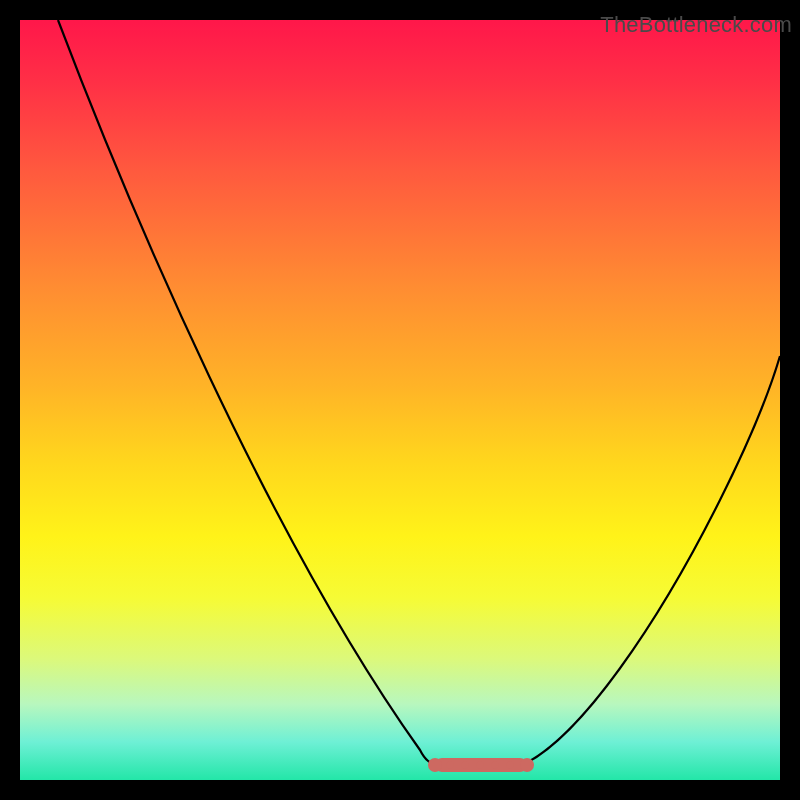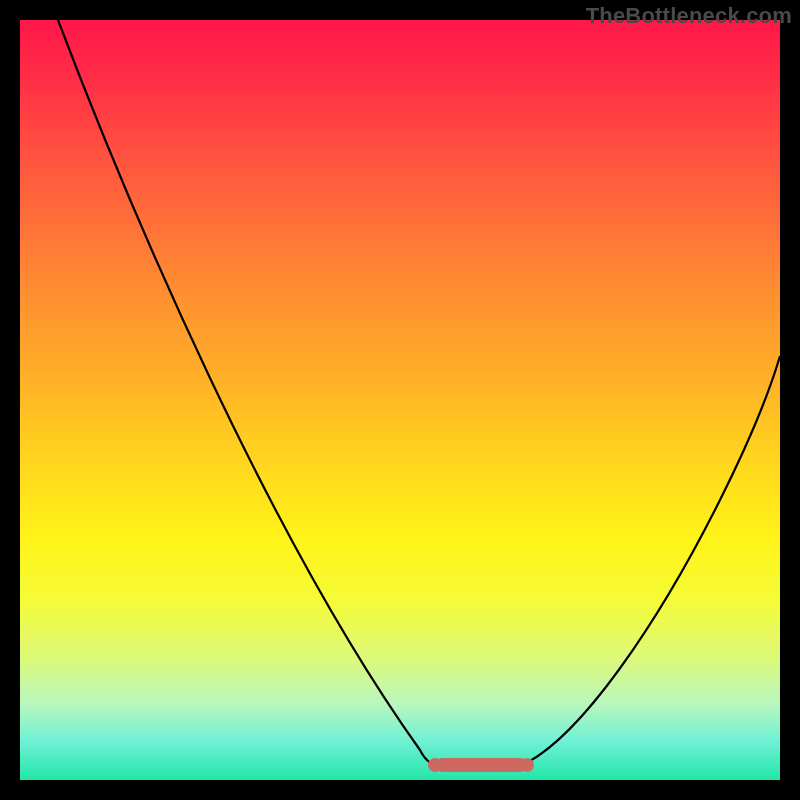--- a/index.html
+++ b/index.html
@@ -44,25 +44,25 @@
   svg.curves {
     position: absolute;
     left: 0;
     top: 0;
     width: 760px;
     height: 760px;
     pointer-events: none;
   }
   .watermark {
     position: absolute;
-    top: 3px;
+    top: 12px;
     right: 8px;
     color: #4a4a4a;
     font-size: 22px;
-    font-weight: 700;
+    font-weight: 400;
     letter-spacing: 0.2px;
     user-select: none;
   }
 </style>
 </head>
 <body>
 
 <div class="stage">
 
   <div class="plot">

